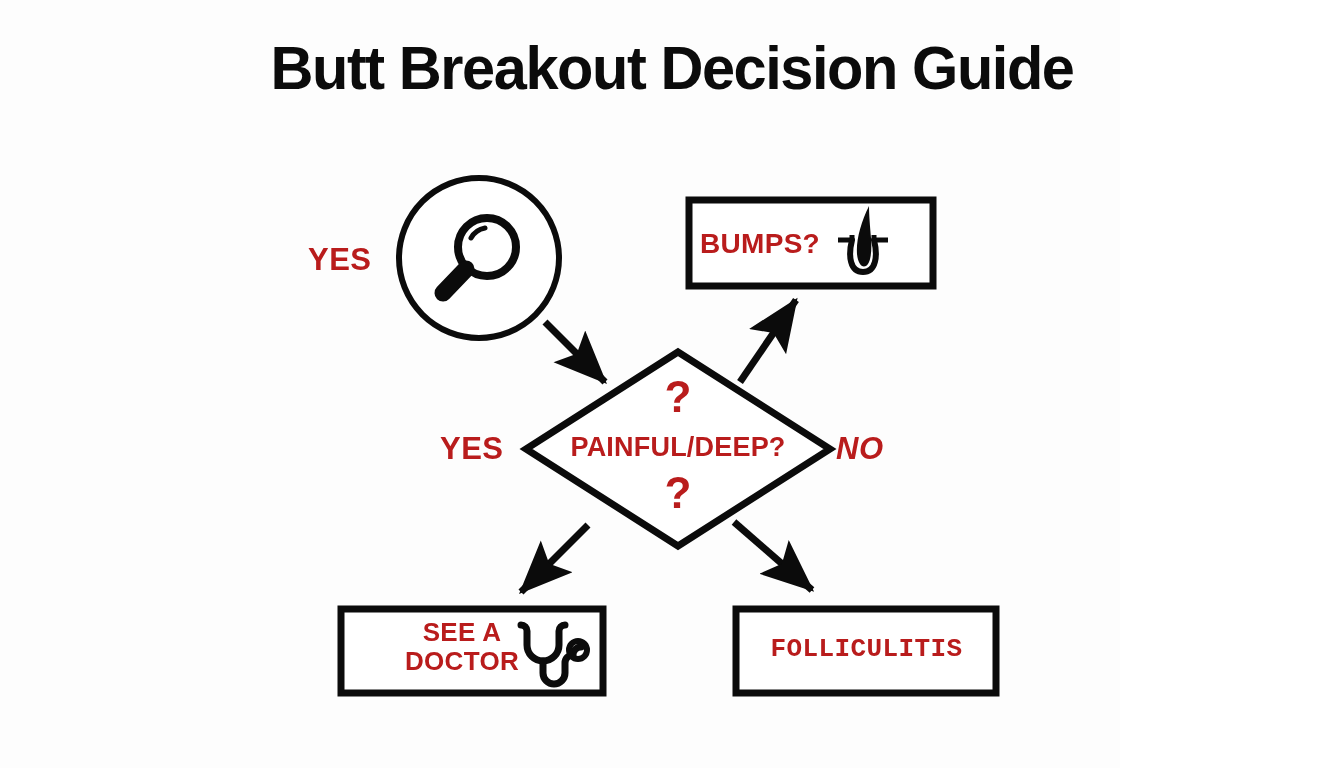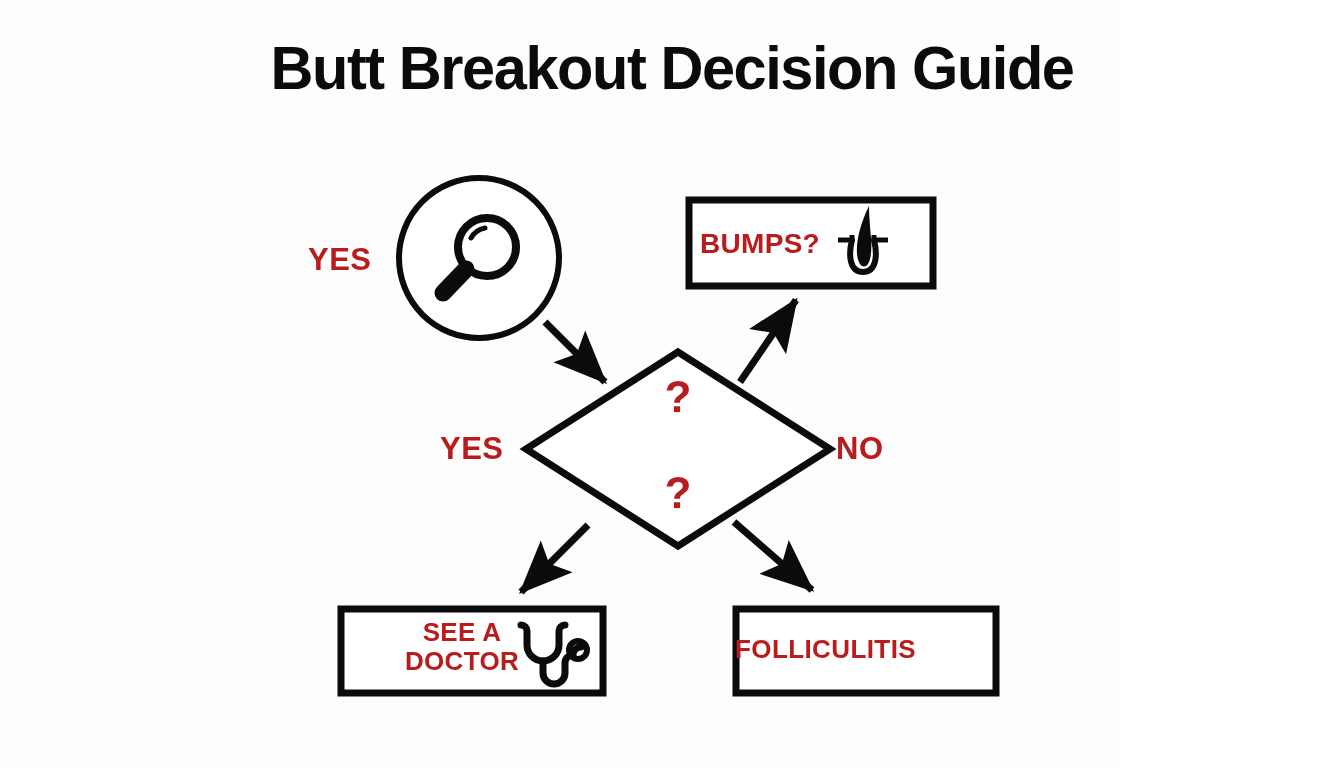--- a/index.html
+++ b/index.html
@@ -58,20 +58,21 @@
     left: 308px;
     top: 243px;
   }
   #label-yes-left {
     left: 440px;
     top: 432px;
   }
   #label-no-right {
     left: 836px;
     top: 432px;
+    font-style: italic;
   }
   #diamond-text {
     left: 528px;
     top: 432px;
     width: 300px;
     text-align: center;
     font-size: 27px;
     letter-spacing: 0.2px;
   }
   #diamond-q-top {
@@ -99,22 +100,24 @@
     top: 618px;
     width: 140px;
     text-align: center;
     font-size: 26px;
     letter-spacing: 0.3px;
   }
   #folliculitis-text {
     left: 735px;
     top: 635px;
     width: 263px;
+    text-align: center;
     font-size: 26px;
     letter-spacing: 0.4px;
+    font-family: Liberation Mono, monospace;
   }
 </style>
 </head>
 <body>
 
 <div id="canvas">
 
   <div id="page-title">Butt Breakout Decision Guide</div>
 
   <svg id="diagram-svg" viewBox="0 0 1344 768">
@@ -179,20 +182,21 @@
   </svg>
 
   <div class="lbl branch-label" id="label-yes-top">YES</div>
 
   <div class="lbl branch-label" id="label-yes-left">YES</div>
 
   <div class="lbl branch-label" id="label-no-right">NO</div>
 
   <div class="lbl" id="diamond-q-top">?</div>
 
+  <div class="lbl" id="diamond-text">PAINFUL/DEEP?</div>
 
   <div class="lbl" id="diamond-q-bottom">?</div>
 
   <div class="lbl" id="bumps-text">BUMPS?</div>
 
   <div class="lbl" id="doctor-text">
     <span>SEE A</span><br>
     <span>DOCTOR</span>
   </div>
 

